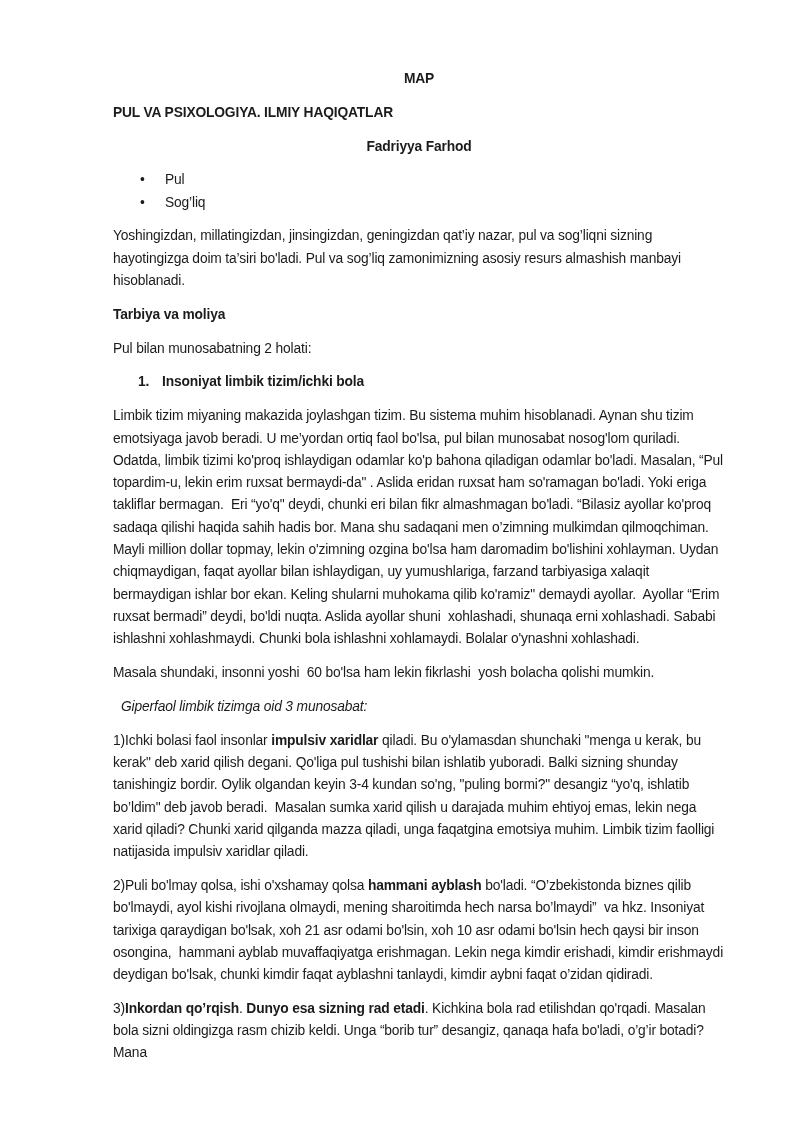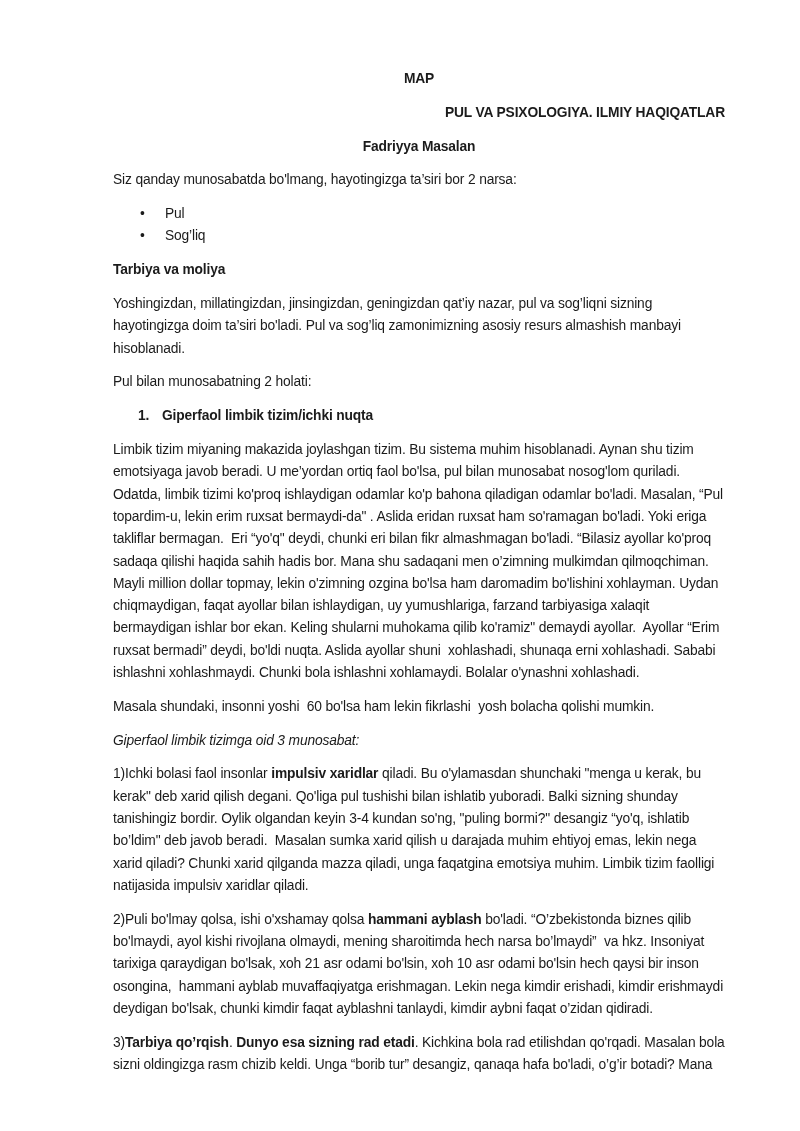--- a/index.html
+++ b/index.html
@@ -23,21 +23,21 @@
     width: 612px;
     font-size: 13.8px;
     letter-spacing: -0.15px;
     line-height: 22.3px;
   }
   .doc p {
     margin: 0 0 11.5px 0;
     white-space: pre-wrap;
   }
   .doc .b { font-weight: bold; }
-  .doc .i { font-style: italic; }
+  .doc .i { font-style: italic; margin-left: 8px; }
   .doc ul.bullets {
     list-style: none;
     margin: 0 0 11.5px 0;
     padding: 0;
   }
   .doc ul.bullets li {
     position: relative;
     padding-left: 52px;
   }
   .doc ul.bullets li .bullet-glyph {
@@ -60,33 +60,32 @@
     left: 25px;
     top: 0;
   }
 </style>
 </head>
 <body>
 
 <div class="page">
   <div class="doc" id="doc">
       <p style="text-align: center;"><span class="b ">MAP</span></p>
-      <p style="text-align: right;"><span class="b ">PUL VA PSIXOLOGIYA. ILMIY HAQIQATLAR</span></p>
-      <p style="text-align: center;"><span class="b ">Fadriyya Masalan</span></p>
-      <p><span>Siz qanday munosabatda bo'lmang, hayotingizga ta’siri bor 2 narsa:</span></p>
+      <p style="text-align: left;"><span class="b ">PUL VA PSIXOLOGIYA. ILMIY HAQIQATLAR</span></p>
+      <p style="text-align: center;"><span class="b ">Fadriyya Farhod</span></p>
       <ul class="bullets">
         <li><span class="bullet-glyph">•</span><span>Pul</span></li>
         <li><span class="bullet-glyph">•</span><span>Sog’liq</span></li>
       </ul>
+      <p><span>Yoshingizdan, millatingizdan, jinsingizdan, geningizdan qat’iy nazar, pul va sog’liqni sizning hayotingizga doim ta’siri bo'ladi. Pul va sog’liq zamonimizning asosiy resurs almashish manbayi hisoblanadi.</span></p>
       <p><span class="b ">Tarbiya va moliya</span></p>
-      <p><span>Yoshingizdan, millatingizdan, jinsingizdan, geningizdan qat’iy nazar, pul va sog’liqni sizning hayotingizga doim ta’siri bo'ladi. Pul va sog’liq zamonimizning asosiy resurs almashish manbayi hisoblanadi.</span></p>
       <p><span>Pul bilan munosabatning 2 holati:</span></p>
       <ol class="numbered">
-        <li><span class="num">1.</span><span class="b ">Giperfaol limbik tizim/ichki nuqta</span></li>
+        <li><span class="num">1.</span><span class="b ">Insoniyat limbik tizim/ichki bola</span></li>
       </ol>
       <p><span>Limbik tizim miyaning makazida joylashgan tizim. Bu sistema muhim hisoblanadi. Aynan shu tizim emotsiyaga javob beradi. U me’yordan ortiq faol bo'lsa, pul bilan munosabat nosog'lom quriladi. Odatda, limbik tizimi ko'proq ishlaydigan odamlar ko'p bahona qiladigan odamlar bo'ladi. Masalan, “Pul topardim-u, lekin erim ruxsat bermaydi-da" . Aslida eridan ruxsat ham so'ramagan bo'ladi. Yoki eriga takliflar bermagan.  Eri “yo'q" deydi, chunki eri bilan fikr almashmagan bo'ladi. “Bilasiz ayollar ko'proq sadaqa qilishi haqida sahih hadis bor. Mana shu sadaqani men o’zimning mulkimdan qilmoqchiman. Mayli million dollar topmay, lekin o'zimning ozgina bo'lsa ham daromadim bo'lishini xohlayman. Uydan chiqmaydigan, faqat ayollar bilan ishlaydigan, uy yumushlariga, farzand tarbiyasiga xalaqit bermaydigan ishlar bor ekan. Keling shularni muhokama qilib ko'ramiz" demaydi ayollar.  Ayollar “Erim ruxsat bermadi” deydi, bo'ldi nuqta. Aslida ayollar shuni  xohlashadi, shunaqa erni xohlashadi. Sababi ishlashni xohlashmaydi. Chunki bola ishlashni xohlamaydi. Bolalar o'ynashni xohlashadi.</span></p>
       <p><span>Masala shundaki, insonni yoshi  60 bo'lsa ham lekin fikrlashi  yosh bolacha qolishi mumkin.</span></p>
       <p><span class="i">Giperfaol limbik tizimga oid 3 munosabat:</span></p>
       <p><span>1)Ichki bolasi faol insonlar </span><span class="b ">impulsiv xaridlar</span><span> qiladi. Bu o'ylamasdan shunchaki "menga u kerak, bu kerak" deb xarid qilish degani. Qo'liga pul tushishi bilan ishlatib yuboradi. Balki sizning shunday tanishingiz bordir. Oylik olgandan keyin 3-4 kundan so'ng, "puling bormi?" desangiz “yo'q, ishlatib bo’ldim" deb javob beradi.  Masalan sumka xarid qilish u darajada muhim ehtiyoj emas, lekin nega xarid qiladi? Chunki xarid qilganda mazza qiladi, unga faqatgina emotsiya muhim. Limbik tizim faolligi natijasida impulsiv xaridlar qiladi.</span></p>
       <p><span>2)Puli bo'lmay qolsa, ishi o'xshamay qolsa </span><span class="b ">hammani ayblash</span><span> bo'ladi. “O’zbekistonda biznes qilib bo'lmaydi, ayol kishi rivojlana olmaydi, mening sharoitimda hech narsa bo’lmaydi”  va hkz. Insoniyat tarixiga qaraydigan bo'lsak, xoh 21 asr odami bo'lsin, xoh 10 asr odami bo'lsin hech qaysi bir inson osongina,  hammani ayblab muvaffaqiyatga erishmagan. Lekin nega kimdir erishadi, kimdir erishmaydi deydigan bo'lsak, chunki kimdir faqat ayblashni tanlaydi, kimdir aybni faqat o’zidan qidiradi.</span></p>
-      <p><span>3)</span><span class="b ">Tarbiya qo’rqish</span><span>. </span><span class="b ">Dunyo esa sizning rad etadi</span><span>. Kichkina bola rad etilishdan qo'rqadi. Masalan bola sizni oldingizga rasm chizib keldi. Unga “borib tur” desangiz, qanaqa hafa bo'ladi, o’g’ir botadi? Mana</span></p>
+      <p><span>3)</span><span class="b ">Inkordan qo’rqish</span><span>. </span><span class="b ">Dunyo esa sizning rad etadi</span><span>. Kichkina bola rad etilishdan qo'rqadi. Masalan bola sizni oldingizga rasm chizib keldi. Unga “borib tur” desangiz, qanaqa hafa bo'ladi, o’g’ir botadi? Mana</span></p>
     </div>
 </div>
 
 </body></html>

